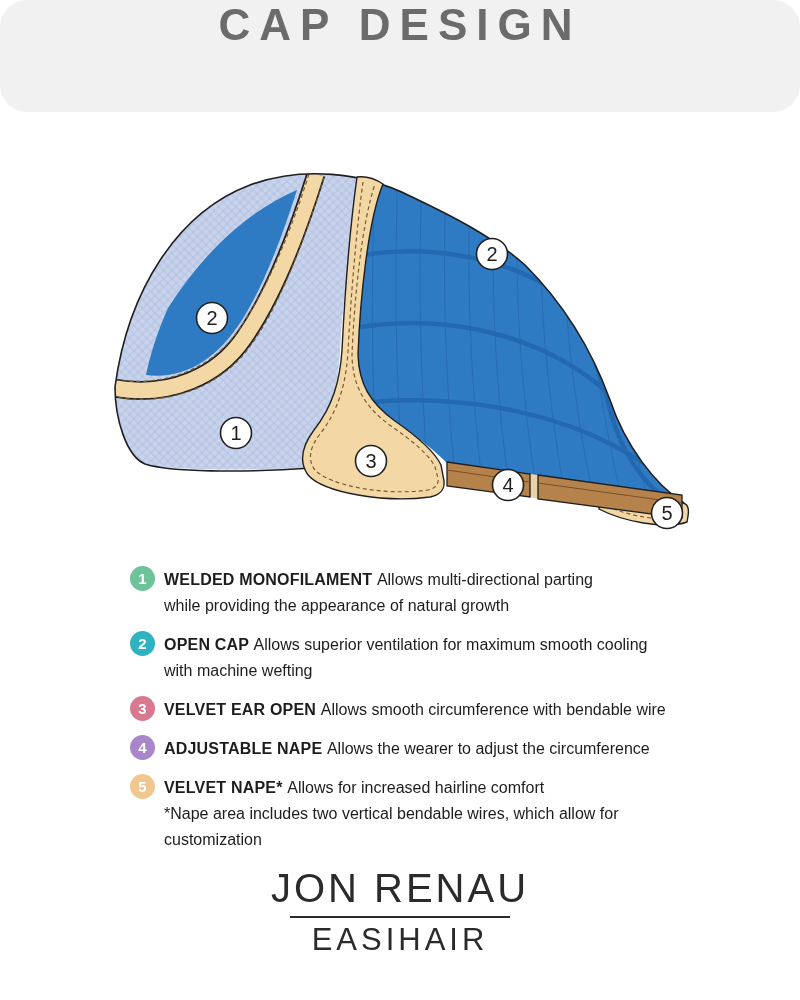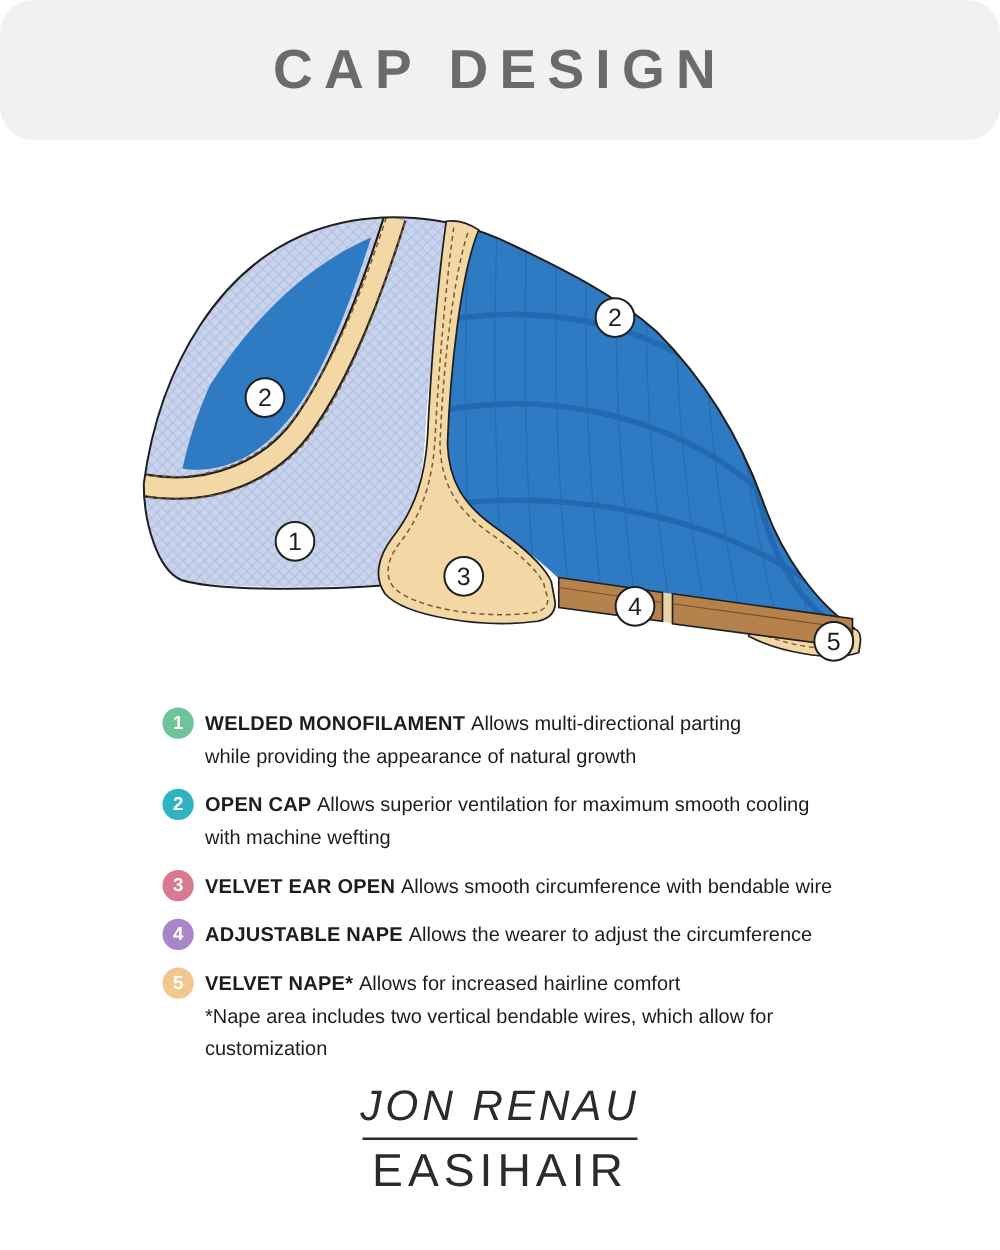--- a/index.html
+++ b/index.html
@@ -8,21 +8,21 @@
     position: relative;
     background: #ffffff;
     font-family: "Liberation Sans", sans-serif;
     overflow: hidden;
   }
   .header {
     position: absolute;
     left: 0; top: 0;
     width: 800px; height: 112px;
     background: #f1f1f1;
-    display: flex; align-items: center; justify-content: center; border-radius: 27px;
+    display: flex; justify-content: center; border-radius: 27px;
   }
   .header h1 {
     font-size: 44px;
     font-weight: 700;
     letter-spacing: 9px;
     color: #6b6b6b;
   }
   .diagram-wrap {
     position: absolute;
     left: 100px; top: 160px;
@@ -57,34 +57,33 @@
   .legend-term { font-weight: 700; letter-spacing: 0.2px; }
   .legend-desc { white-space: pre-line; }
   .brand {
     position: absolute;
     left: 0; right: 0;
     top: 866px;
     text-align: center;
     color: #2b2b2b;
   }
   .brand-line1 {
-    font-size: 34px;
+    font-size: 40px;
     font-weight: 400;
     letter-spacing: 3px;
-    font-style: italic;
   }
   .brand-rule {
     width: 220px;
     height: 0;
     border: none;
     border-top: 2px solid #2b2b2b;
     margin: 5px auto 4px auto;
   }
   .brand-line2 {
-    font-size: 37px;
+    font-size: 31px;
     font-weight: 400;
     letter-spacing: 4px;
   }
 </style>
 </head>
 <body>
 
 <div class="header">
   <h1>CAP DESIGN</h1>
 </div>

